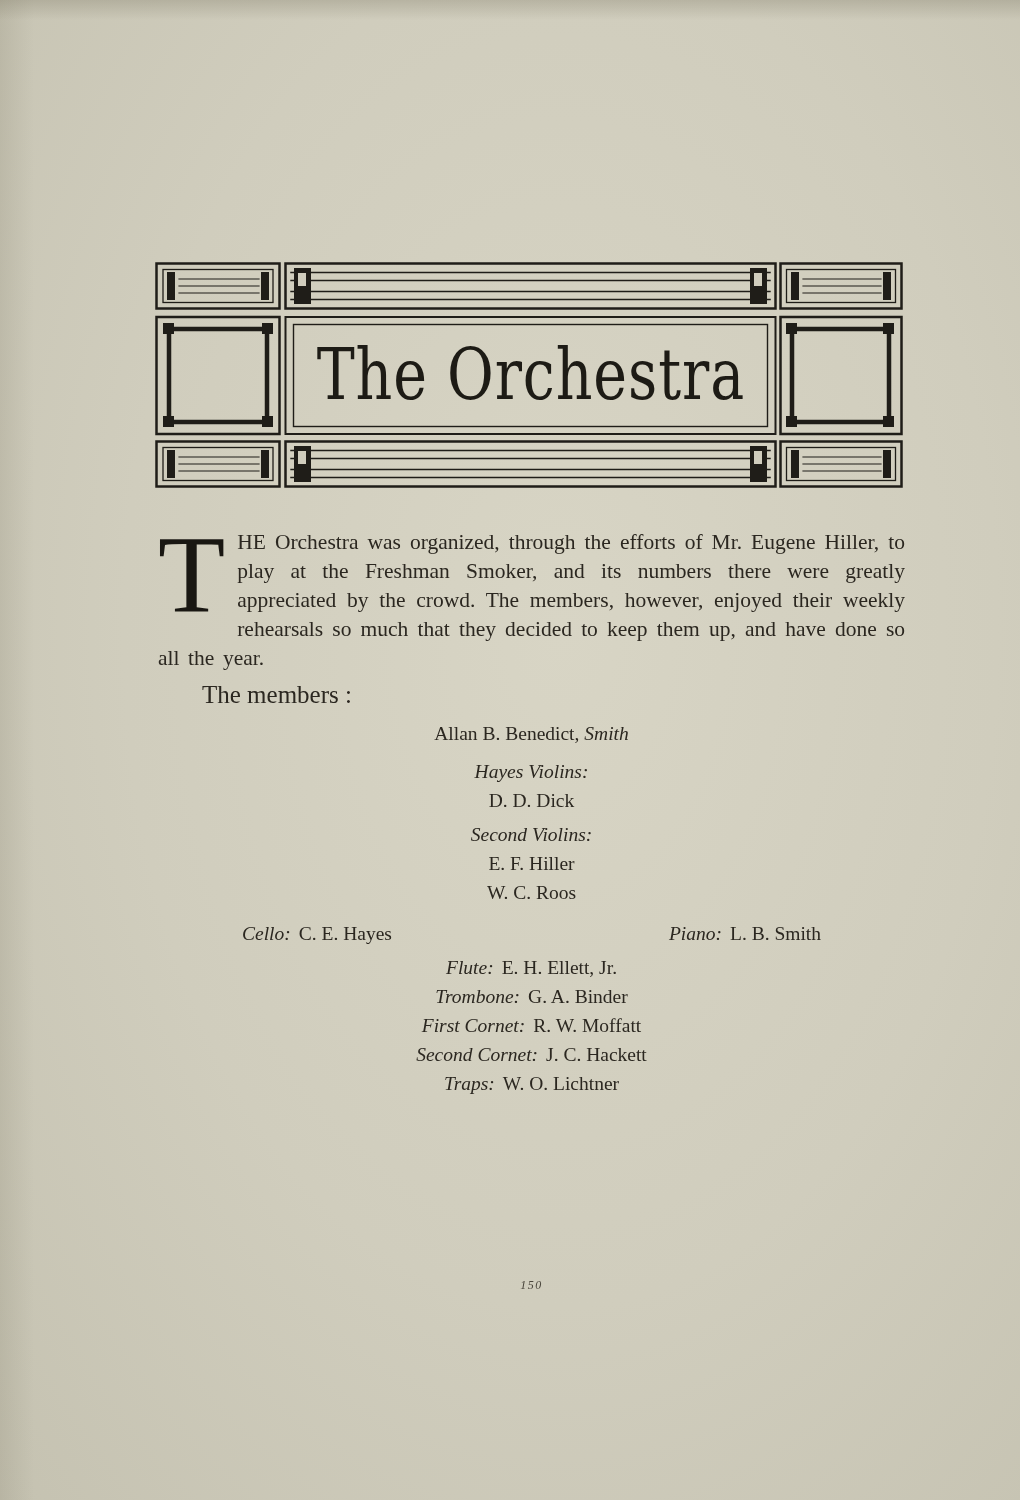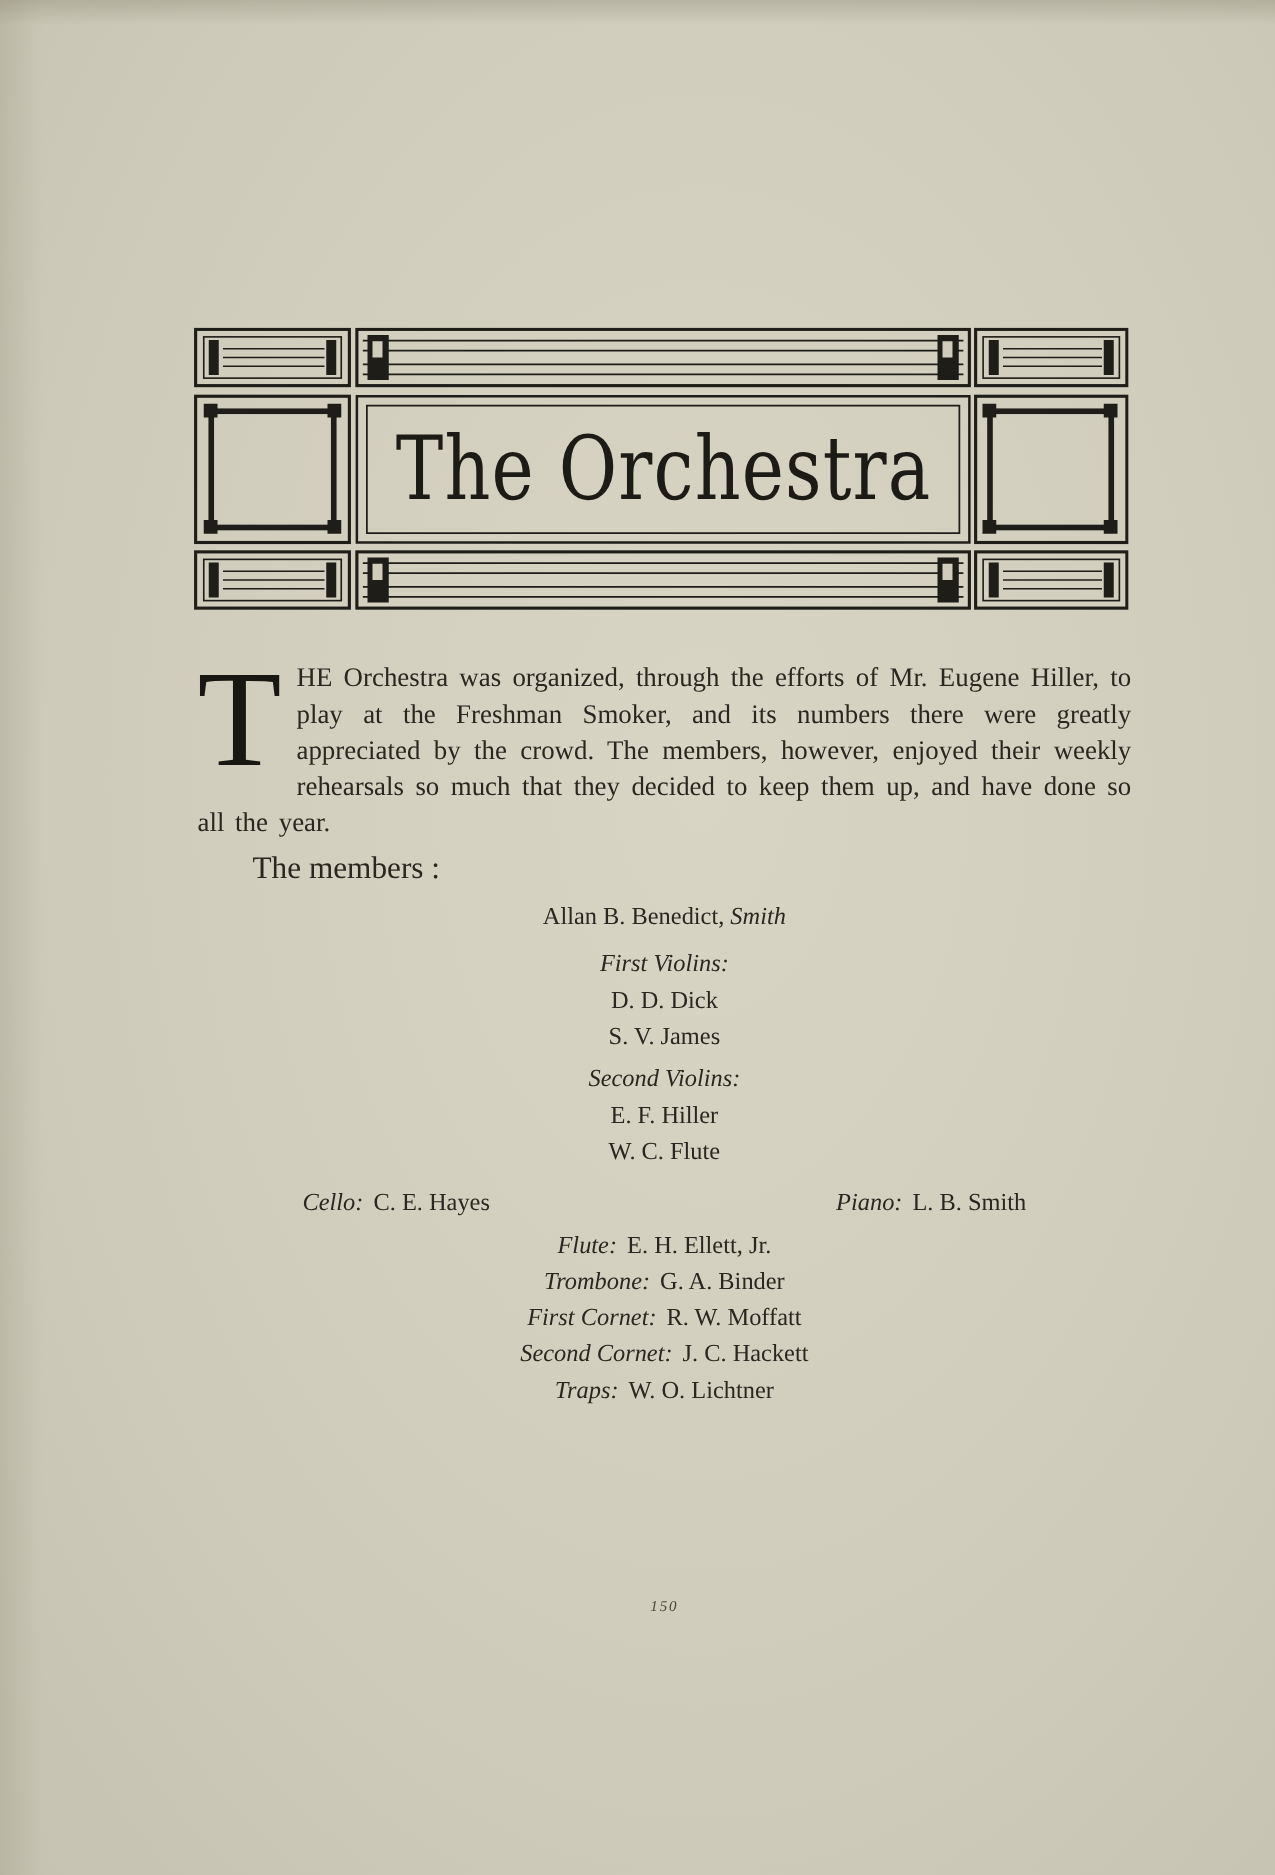--- a/index.html
+++ b/index.html
@@ -165,27 +165,26 @@
 
 <div class="members">
 
   <div class="members-intro">The members :</div>
 
   <div class="gap-lg">
     <span>Allan B. Benedict,</span>
     <span class="ital">Smith</span>
   </div>
 
-  <div class="ital gap-lg">First Violins:</div>
+  <div class="ital gap-lg">Hayes Violins:</div>
   <div>D. D. Dick</div>
-  <div>S. V. James</div>
 
   <div class="ital gap-md">Second Violins:</div>
   <div>E. F. Hiller</div>
-  <div>W. C. Flute</div>
+  <div>W. C. Roos</div>
 
   <div class="side-row">
     <span class="side-item">
       <span class="role">Cello:</span><span>C. E. Hayes</span>
     </span>
     <span class="side-item">
       <span class="role">Piano:</span><span>L. B. Smith</span>
     </span>
   </div>
 

